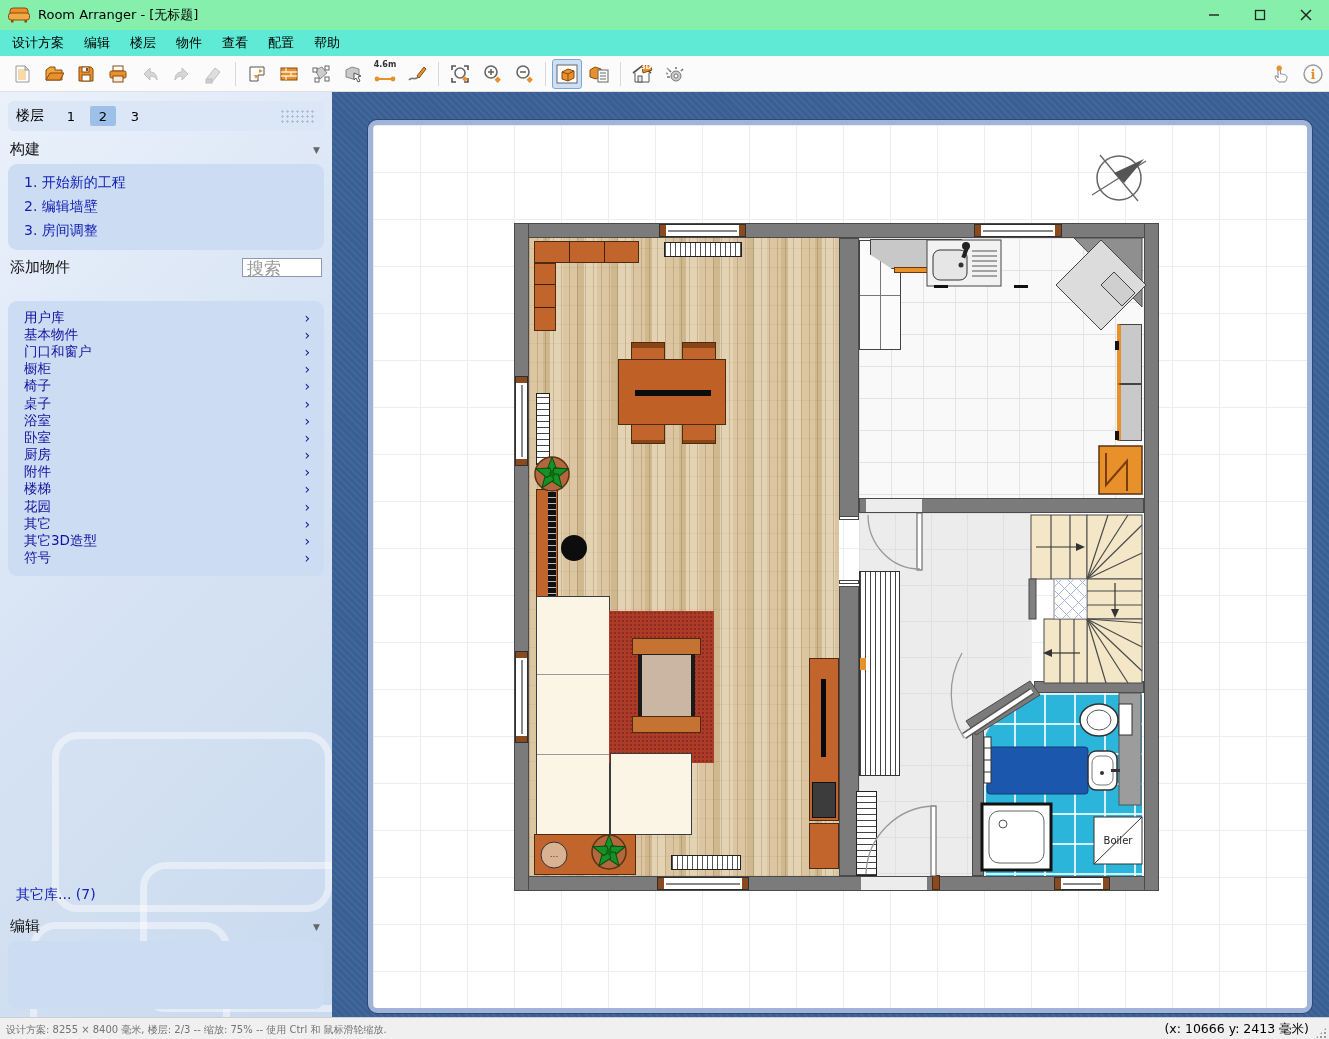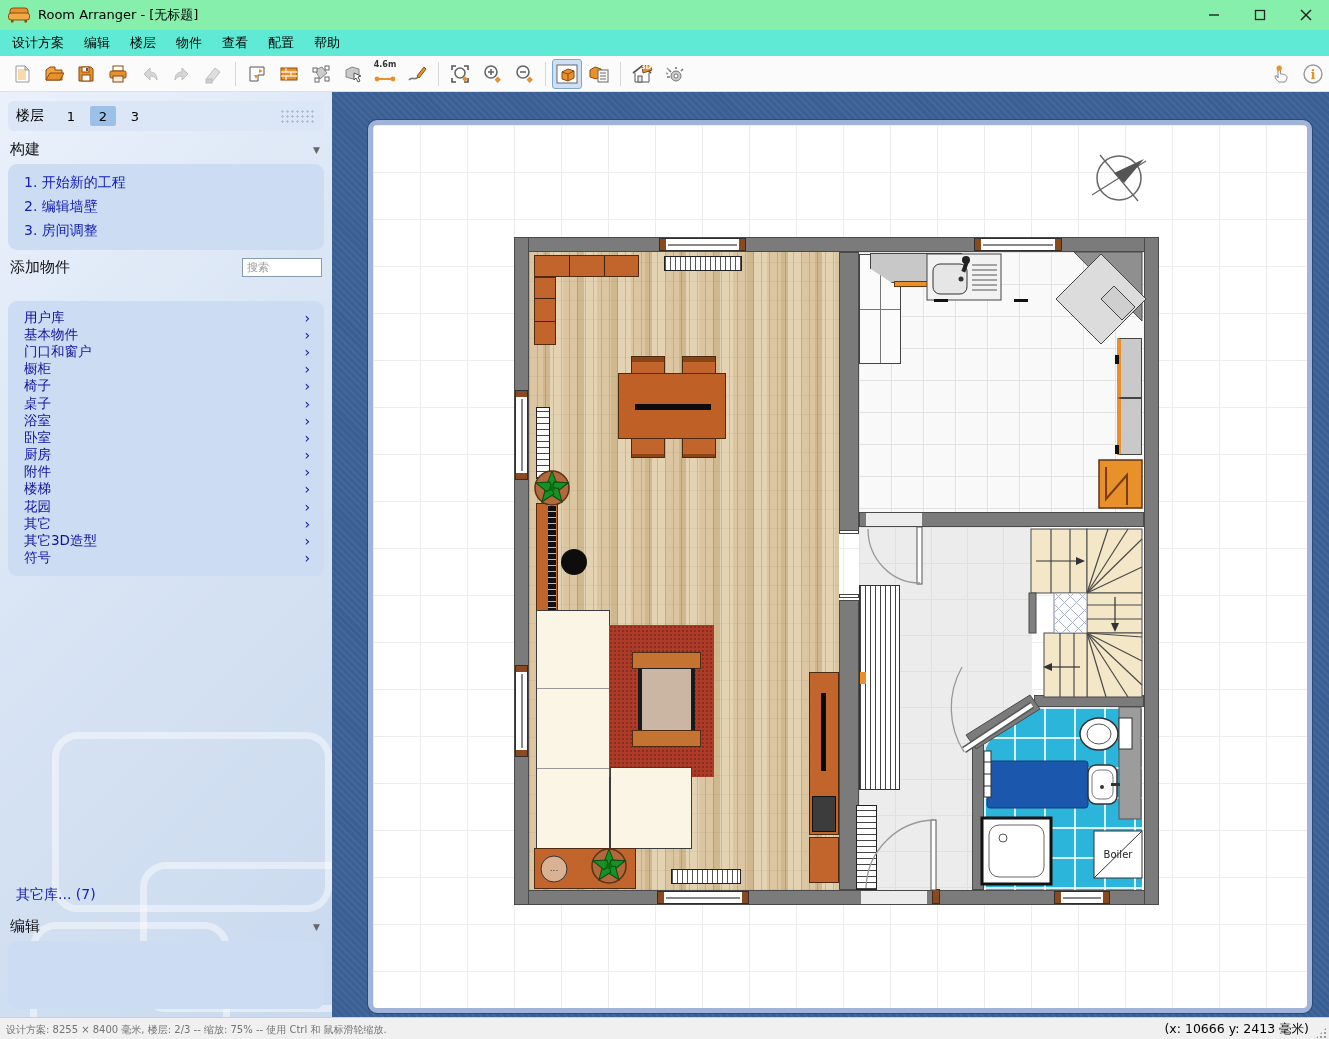--- a/index.html
+++ b/index.html
@@ -32,31 +32,31 @@
   .floorbtn{min-width:26px;height:20px;font-size:13px;display:flex;align-items:center;justify-content:center;color:#000;border-radius:2px;margin-right:6px;}
   .floorbtn.sel{background:#9cc0e8;}
   .fgrip{position:absolute;right:10px;top:8px;width:34px;height:14px;background-image:radial-gradient(#aebfd8 1px,transparent 1.2px);background-size:5px 5px;}
   .secheader{display:flex;align-items:center;justify-content:space-between;padding:7px 12px 5px 10px;position:relative;z-index:2;}
   .secheader .stitle{font-size:15px;color:#111;}
   .secheader .collapse{font-size:9px;color:#666;}
   .panel{margin:0 8px;background:#cbdcf3;border-radius:9px;padding:7px 0;position:relative;z-index:2;}
   .steplink{font-size:14px;color:#1520b4;padding:3px 16px;cursor:pointer;}
   .addhdr{display:flex;align-items:center;justify-content:space-between;padding:8px 10px 24px 10px;position:relative;z-index:2;}
   .addhdr .stitle{font-size:15px;color:#111;}
-  .searchbox{width:80px;height:19px;font-size:11px;border:1px solid #8a9ab0;padding:1px 4px;font-family:"DejaVu Sans","Liberation Sans",sans-serif;background:#fff;color:#333;}
+  .searchbox{width:80px;height:19px;font-size:17px;border:1px solid #8a9ab0;padding:1px 4px;font-family:"DejaVu Sans","Liberation Sans",sans-serif;background:#fff;color:#333;}
   .searchbox::placeholder{color:#999;}
   .catrow{display:flex;align-items:center;justify-content:space-between;padding:0 14px 0 16px;height:17.2px;cursor:pointer;}
   .catrow .clabel{font-size:13.5px;color:#10129e;text-align:center;}
   .catrow .chev{font-size:14px;color:#10129e;}
   .otherlibs{font-size:14px;color:#1520b4;padding:6px 16px;position:relative;z-index:2;cursor:pointer;}
   .editpanel{margin:0 8px;background:#cbdcf3;border-radius:9px;height:68px;position:relative;z-index:2;}
   
   .canvas{flex:1;position:relative;background-color:#3a5f95;background-image:repeating-linear-gradient(45deg,rgba(255,255,255,.05) 0 2px,transparent 2px 5px);}
   .page{position:absolute;left:36px;top:28px;width:944px;height:893px;background-color:#fff;background-image:linear-gradient(#ededed 1px,transparent 1px),linear-gradient(90deg,#ededed 1px,transparent 1px);background-size:47px 47px;border:5px solid #9fb4d8;border-radius:9px;box-shadow:0 0 0 1px #2c4a77;}
-  .plan{position:absolute;left:141px;top:112px;width:645px;height:668px;}
+  .plan{position:absolute;left:141px;top:98px;width:645px;height:668px;}
   .abs{position:absolute;}
   .wall{position:absolute;background:#7b7b7b;border:1px solid #4a4a4a;}
   .wood{background:repeating-linear-gradient(0deg,rgba(0,0,0,.04) 0 1px,transparent 1px 19px),repeating-linear-gradient(90deg,rgba(110,75,35,.22) 0 1px,transparent 1px 8px),repeating-linear-gradient(90deg,#dcc6a2 0 14px,#cfb78e 14px 21px,#e4d3b3 21px 34px);}
   .ktile{background-color:#f9f9f9;background-image:linear-gradient(#e3e3e3 1px,transparent 1px),linear-gradient(90deg,#e3e3e3 1px,transparent 1px);background-size:32px 32px;}
   .htile{background-color:#ececec;background-image:linear-gradient(#e0e0e0 1px,transparent 1px),linear-gradient(90deg,#e0e0e0 1px,transparent 1px);background-size:36px 36px;}
   .btile{background-color:#2bb5da;background-image:linear-gradient(rgba(255,255,255,.8) 2px,transparent 2px),linear-gradient(90deg,rgba(255,255,255,.8) 2px,transparent 2px);background-size:30px 30px;}
   .orn{position:absolute;background:#c2652c;border:1px solid #4e2a10;}
   .win{position:absolute;background:#fff;border:1px solid #2f2f2f;}
   .win .ln{position:absolute;left:8px;right:8px;top:50%;height:2px;margin-top:-1px;background:#888;}
   .win .cl{position:absolute;left:0;top:0;bottom:0;width:6px;background:#8a4a20;}

